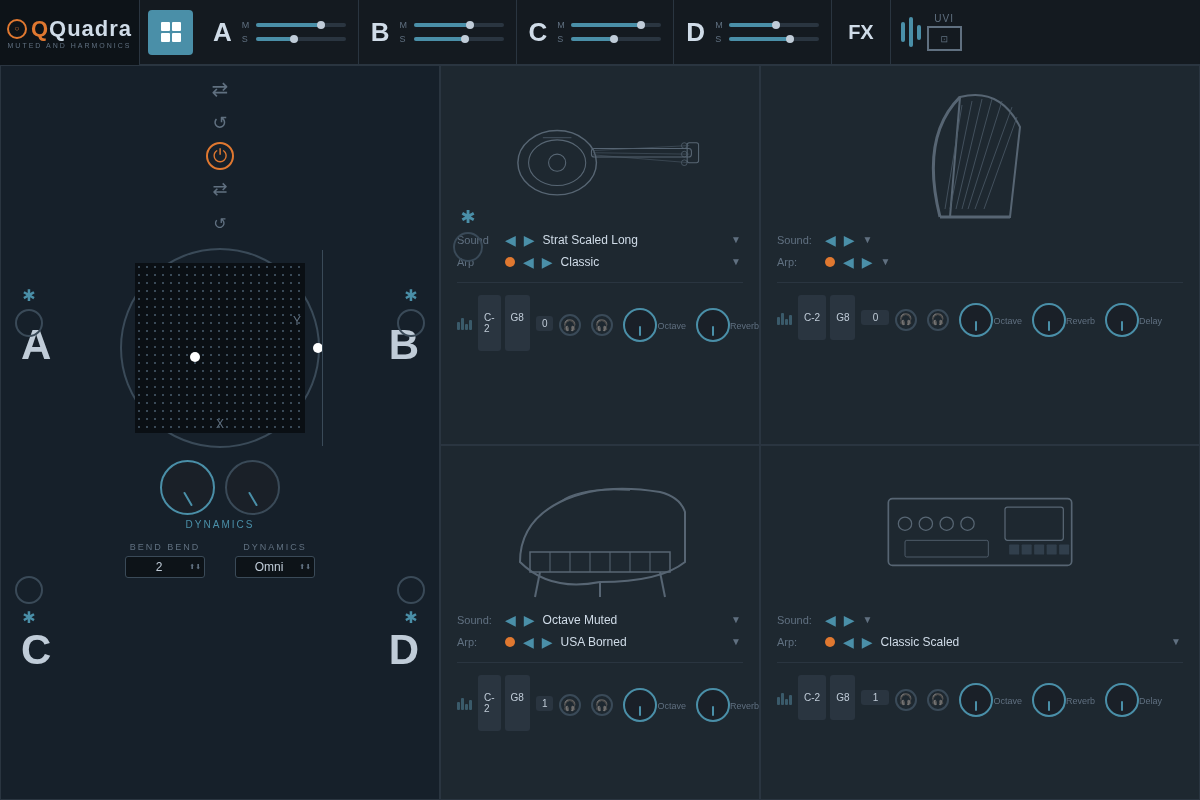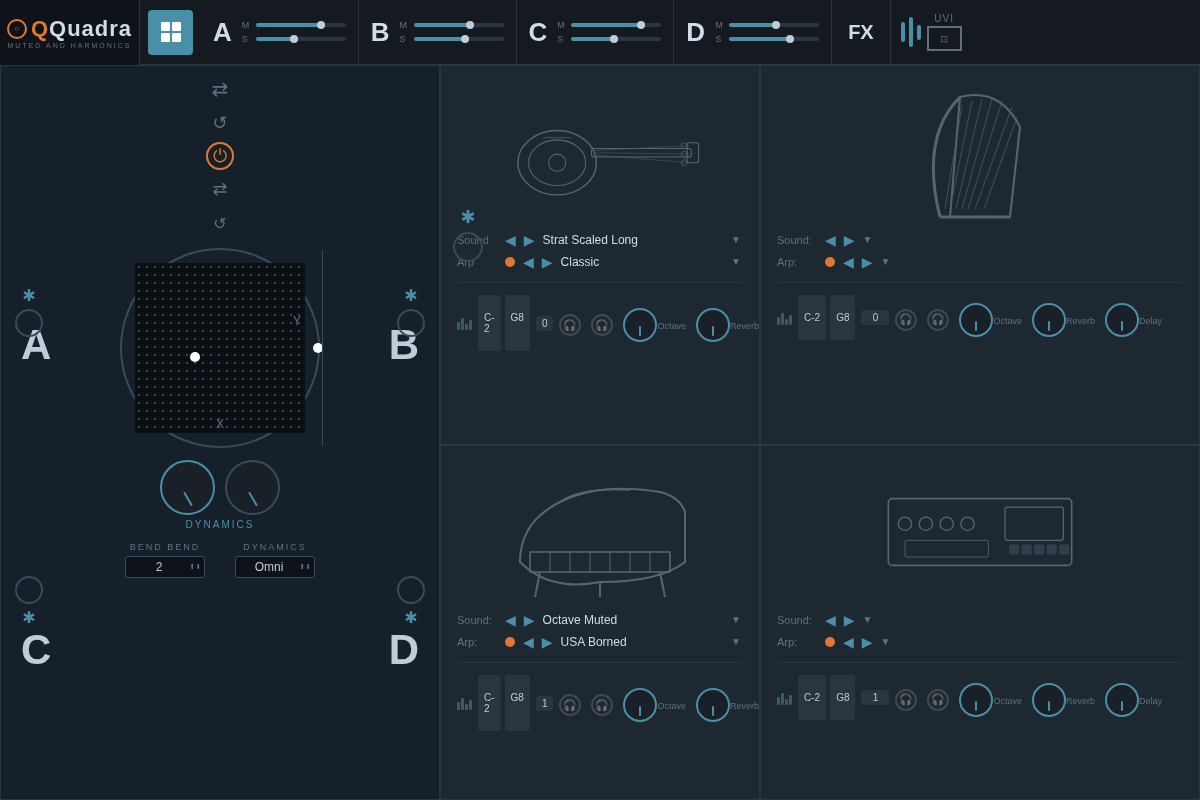--- a/index.html
+++ b/index.html
@@ -879,20 +879,21 @@
         <span class="ctrl-label">Sound:</span>
         <span class="ctrl-arrow">◀</span>
         <span class="ctrl-arrow">▶</span>
         <span class="ctrl-dropdown">▼</span>
       </div>
       <div class="ctrl-row">
         <span class="ctrl-label">Arp:</span>
         <div class="ctrl-dot"></div>
         <span class="ctrl-arrow">◀</span>
         <span class="ctrl-arrow">▶</span>
+        <span class="ctrl-name">Classic Scaled</span>
         <span class="ctrl-dropdown">▼</span>
       </div>
       <div class="divider"></div>
       <div style="display:flex;align-items:center;gap:6px;">
         <div class="mini-bars">
           <div class="mini-bar" style="height:8px"></div>
           <div class="mini-bar" style="height:12px"></div>
           <div class="mini-bar" style="height:6px"></div>
           <div class="mini-bar" style="height:10px"></div>
         </div>

